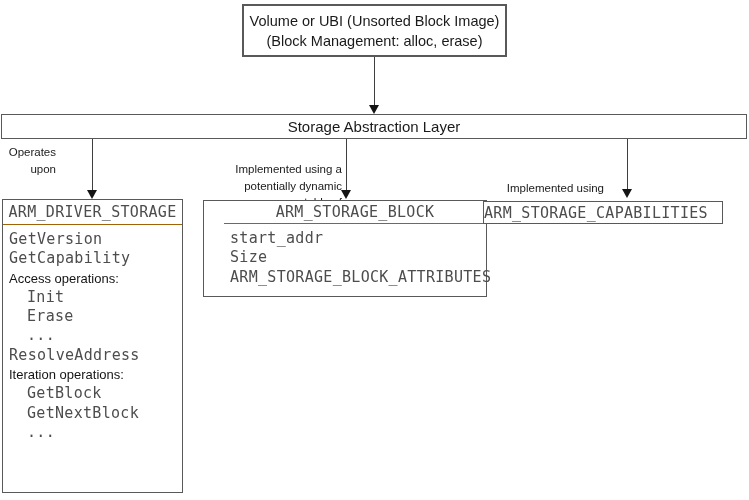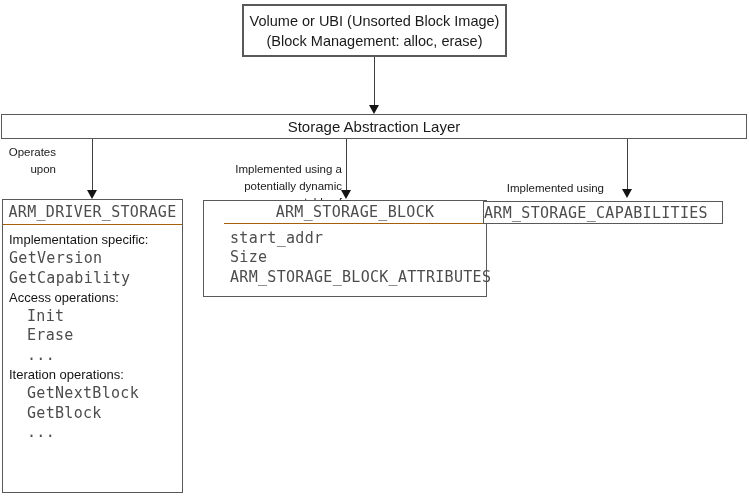--- a/index.html
+++ b/index.html
@@ -113,30 +113,30 @@
   <div class="vline vline-e2"></div>
   <div class="ah ah-e2"></div>
   <div class="edge-label label-e2">
     <div>Implemented using</div>
     <div>using</div>
   </div>
 
   <div class="box driver-box">
     <div class="box-header mono">ARM_DRIVER_STORAGE</div>
     <div class="box-body">
-      <div class="bline sans">Implementation specific:</div>
       <div class="bline mono">GetVersion</div>
       <div class="bline mono">GetCapability</div>
       <div class="bline sans">Access operations:</div>
       <div class="bline mono indent">Init</div>
       <div class="bline mono indent">Erase</div>
       <div class="bline mono indent">...</div>
+      <div class="bline mono">ResolveAddress</div>
       <div class="bline sans">Iteration operations:</div>
+      <div class="bline mono indent">GetBlock</div>
       <div class="bline mono indent">GetNextBlock</div>
-      <div class="bline mono indent">GetBlock</div>
       <div class="bline mono indent">...</div>
     </div>
   </div>
 
   <div class="box block-box">
     <div class="box-header mono">ARM_STORAGE_BLOCK</div>
     <div class="box-body">
       <div class="bline mono">start_addr</div>
       <div class="bline mono">Size</div>
       <div class="bline mono">ARM_STORAGE_BLOCK_ATTRIBUTES</div>

